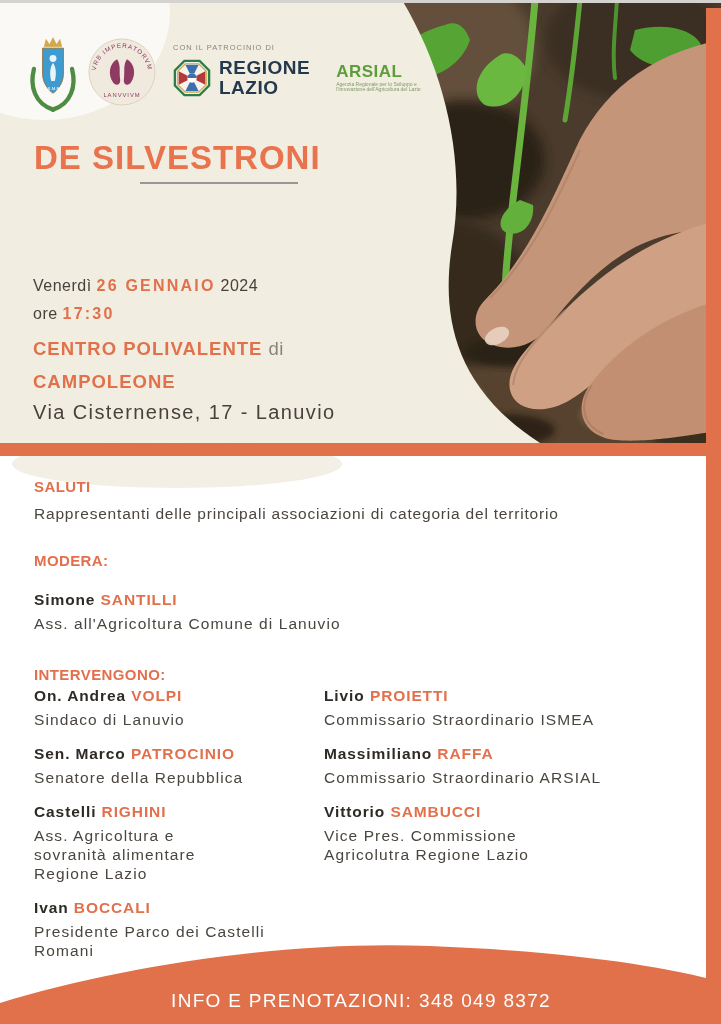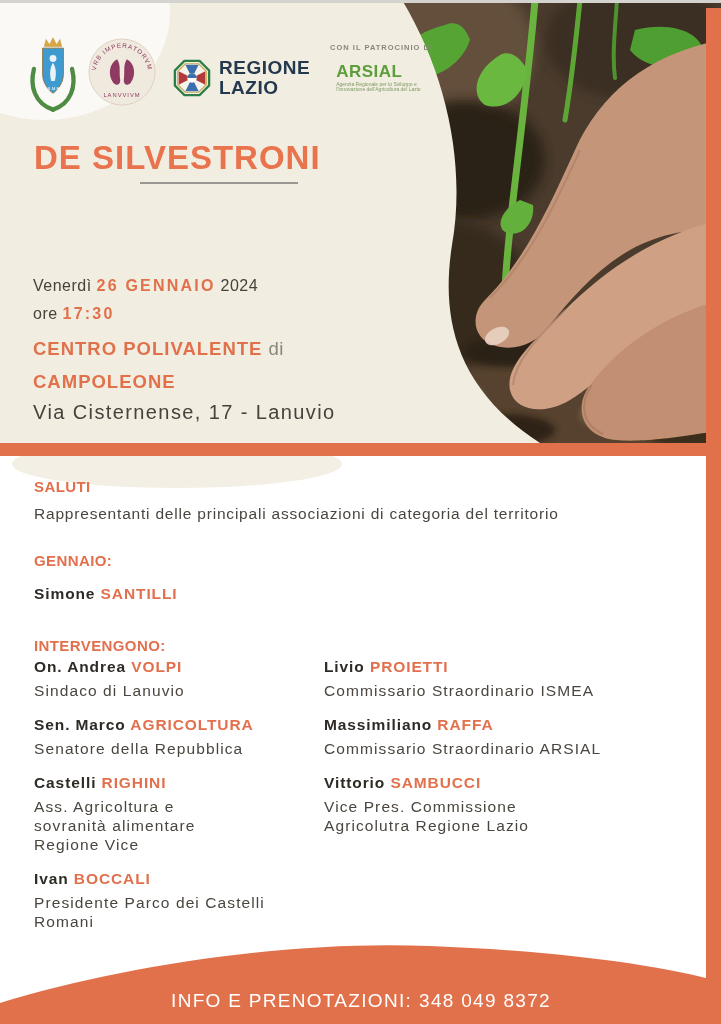--- a/index.html
+++ b/index.html
@@ -12,21 +12,21 @@
   
   .hero{position:absolute;top:0;left:0;width:721px;height:443px;background:#f2ede1;}
   .photo{position:absolute;top:0;left:385px;right:0;bottom:0;z-index:1;}
   .photo svg{display:block;width:100%;height:100%;}
   .cream-shape{position:absolute;top:0;left:0;width:721px;height:443px;z-index:2;pointer-events:none;}
   .corner-blob{position:absolute;top:-95px;left:-80px;width:250px;height:215px;border-radius:50%;background:#fbf9f5;z-index:3;}
   .logos{position:absolute;top:0;left:0;width:721px;height:140px;z-index:4;}
   .crest{position:absolute;left:27px;top:34px;width:52px;height:82px;}
   .seal{position:absolute;left:88px;top:38px;width:68px;height:68px;}
   .patronage{position:absolute;left:173px;top:43px;width:260px;}
-  .patronage-label{font-size:7.5px;letter-spacing:1px;color:#8a857c;font-weight:bold;text-align:right;}
+  .patronage-label{font-size:7.5px;letter-spacing:1px;color:#8a857c;font-weight:normal;text-align:left;}
   .patronage-row{display:flex;align-items:center;margin-top:6px;}
   .regione-emblem{width:38px;height:38px;flex:0 0 auto;}
   .regione-text{margin-left:8px;font-size:19px;font-weight:bold;color:#24394e;line-height:20px;letter-spacing:.5px;}
   .arsial{margin-left:26px;width:102px;}
   .arsial-name{font-size:17px;font-weight:bold;color:#5d9e3c;line-height:16px;letter-spacing:.5px;}
   .arsial-sub{margin-top:2px;font-size:5px;line-height:5.5px;color:#7f9a64;}
   .title-block{position:absolute;left:34px;top:140px;z-index:4;width:370px;}
   .event-title{margin:0;font-size:33px;font-weight:bold;letter-spacing:1px;color:#e8734d;line-height:36px;}
   .title-underline{margin:6px 0 0 106px;width:158px;height:2px;background:#9a9691;}
   .event-subtitle{margin:10px 0 0 0;width:356px;font-size:14.5px;letter-spacing:1.8px;line-height:28px;color:#55504a;text-align:justify;}
@@ -37,21 +37,21 @@
   .venue .conn{color:#8a857c;font-weight:normal;letter-spacing:.5px;text-align:center;}
   .address{font-size:20px;color:#47423c;letter-spacing:1.4px;margin-top:7px;}
   
   .band{position:absolute;top:443px;left:0;width:721px;height:13px;background:#e0714b;z-index:5;}
   .content{position:absolute;top:456px;left:0;width:721px;z-index:4;}
   .content-inner{position:relative;padding:22px 24px 0 34px;z-index:1;}
   .blob2{position:absolute;top:-16px;left:12px;width:330px;height:48px;border-radius:50%;background:#f4efe4;z-index:0;}
   .sec-heading{font-size:15px;font-weight:bold;letter-spacing:.4px;color:#e2704c;line-height:18px;}
   .sec-text{font-size:15.5px;letter-spacing:.8px;color:#4a463f;line-height:19px;margin-top:8px;}
   .modera{margin-top:29px;}
-  .speaker-name{font-size:15.5px;font-weight:bold;letter-spacing:.9px;line-height:20px;margin-top:14px;}
+  .speaker-name{font-size:15.5px;font-weight:bold;letter-spacing:.9px;line-height:20px;margin-top:20px;}
   .fname{color:#2e2a25;}
   .sname{color:#e2704c;}
   .speaker-role{font-size:15.5px;letter-spacing:1.1px;color:#4a463f;line-height:19px;margin-top:4px;}
   .intervengono{margin-top:33px;}
   .speakers{display:flex;margin-top:2px;}
   .col-left{width:290px;flex:0 0 auto;}
   .col-right{flex:1;}
   .speaker{margin-bottom:15px;}
   .speaker .speaker-name{margin-top:0;}
   .role-narrow{max-width:190px;}
@@ -205,54 +205,55 @@
   <div class="content">
     <div class="blob2"></div>
     <div class="content-inner">
 
       <div class="saluti">
         <div class="sec-heading">SALUTI</div>
         <div class="sec-text">Rappresentanti delle principali associazioni di categoria del territorio</div>
       </div>
 
       <div class="modera">
-        <div class="sec-heading">GENNAIO:</div>
+        <div class="sec-heading">MODERA:</div>
         <div class="speaker-name">
           <span class="fname">Simone</span>
           <span class="sname">SANTILLI</span>
         </div>
+        <div class="speaker-role">Ass. all'Agricoltura Comune di Lanuvio</div>
       </div>
 
       <div class="intervengono">
         <div class="sec-heading">INTERVENGONO:</div>
         <div class="speakers">
           <div class="col-left">
 
             <div class="speaker">
               <div class="speaker-name">
                 <span class="fname">On. Andrea</span>
                 <span class="sname">VOLPI</span>
               </div>
               <div class="speaker-role">Sindaco di Lanuvio</div>
             </div>
 
             <div class="speaker">
               <div class="speaker-name">
                 <span class="fname">Sen. Marco</span>
-                <span class="sname">AGRICOLTURA</span>
+                <span class="sname">PATROCINIO</span>
               </div>
               <div class="speaker-role">Senatore della Repubblica</div>
             </div>
 
             <div class="speaker">
               <div class="speaker-name">
                 <span class="fname">Castelli</span>
                 <span class="sname">RIGHINI</span>
               </div>
-              <div class="speaker-role role-narrow">Ass. Agricoltura e sovranità alimentare Regione Vice</div>
+              <div class="speaker-role role-narrow">Ass. Agricoltura e sovranità alimentare Regione Lazio</div>
             </div>
 
             <div class="speaker">
               <div class="speaker-name">
                 <span class="fname">Ivan</span>
                 <span class="sname">BOCCALI</span>
               </div>
               <div class="speaker-role">Presidente Parco dei Castelli Romani</div>
             </div>
 

